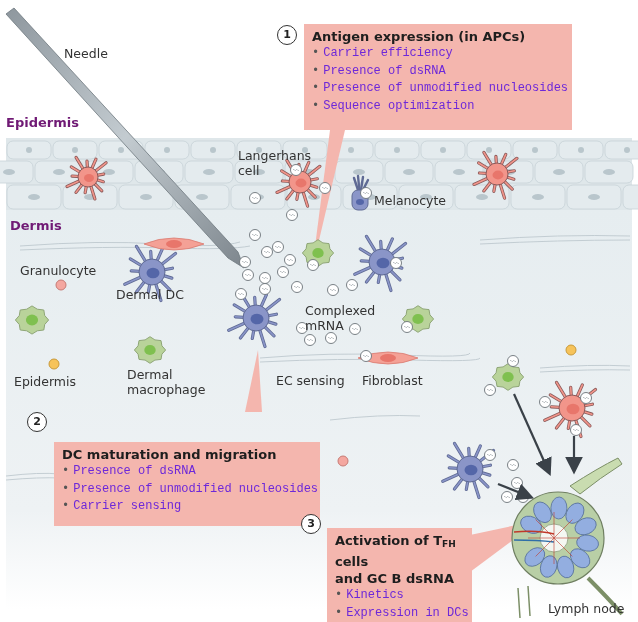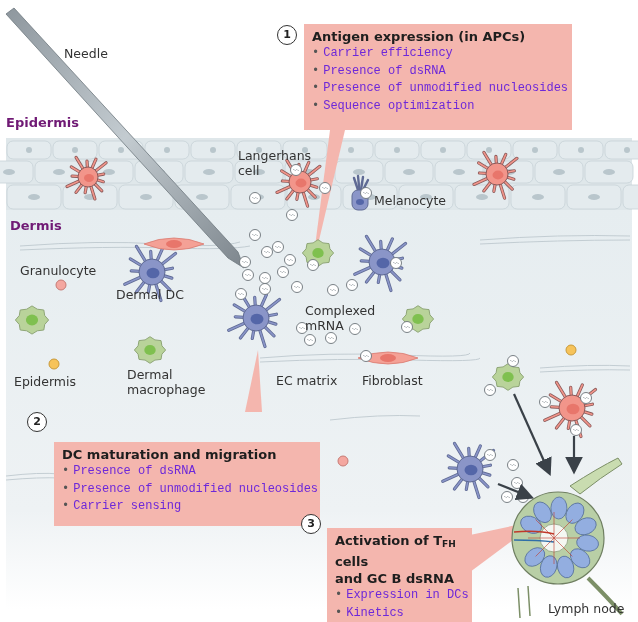--- a/index.html
+++ b/index.html
@@ -611,21 +611,21 @@
 <div class="lbl" style="left:238px;top:148px;">Langerhans</div>
 <div class="lbl" style="left:238px;top:163px;">cell</div>
 <div class="lbl" style="left:374px;top:193px;">Melanocyte</div>
 <div class="lbl" style="left:20px;top:263px;">Granulocyte</div>
 <div class="lbl" style="left:116px;top:287px;">Dermal DC</div>
 <div class="lbl" style="left:14px;top:374px;">Epidermis</div>
 <div class="lbl" style="left:127px;top:367px;">Dermal</div>
 <div class="lbl" style="left:127px;top:382px;">macrophage</div>
 <div class="lbl" style="left:305px;top:303px;">Complexed</div>
 <div class="lbl" style="left:305px;top:318px;">mRNA</div>
-<div class="lbl" style="left:276px;top:373px;">EC matrix</div>
+<div class="lbl" style="left:276px;top:373px;">EC sensing</div>
 <div class="lbl" style="left:362px;top:373px;">Fibroblast</div>
 <div class="lbl" style="left:548px;top:601px;">Lymph node</div>
 
 <div class="num" style="left:277px;top:25px;">1</div>
 <div class="box" style="left:304px;top:24px;width:268px;height:106px;">
   <div class="title">Antigen expression (in APCs)</div>
   <ul>
     <li>Carrier efficiency</li>
     <li>Presence of dsRNA</li>
     <li>Presence of unmodified nucleosides</li>
@@ -641,17 +641,17 @@
     <li>Presence of unmodified nucleosides</li>
     <li>Carrier sensing</li>
   </ul>
 </div>
 
 <div class="num" style="left:301px;top:514px;">3</div>
 <div class="box" style="left:327px;top:528px;width:145px;height:104px;">
   <div class="title"><span>Activation of T</span><sub>FH</sub><span> cells</span></div>
   <div class="title">and GC B dsRNA</div>
   <ul>
+    <li>Kinetics</li>
     <li>Expression in DCs</li>
-    <li>Kinetics</li>
     <li>Cytokine milieu</li>
   </ul>
 </div>
 
 </body></html>

